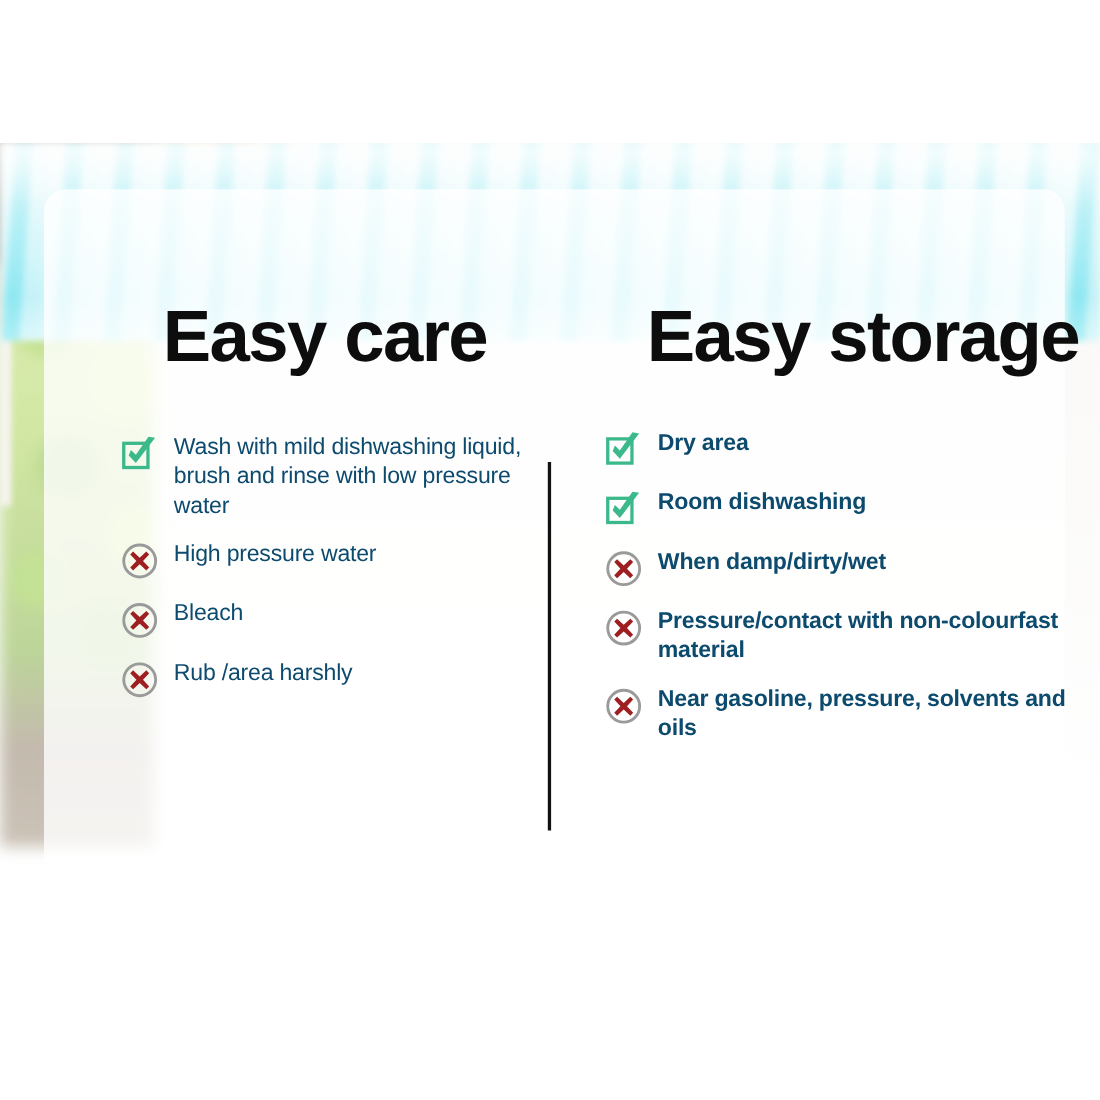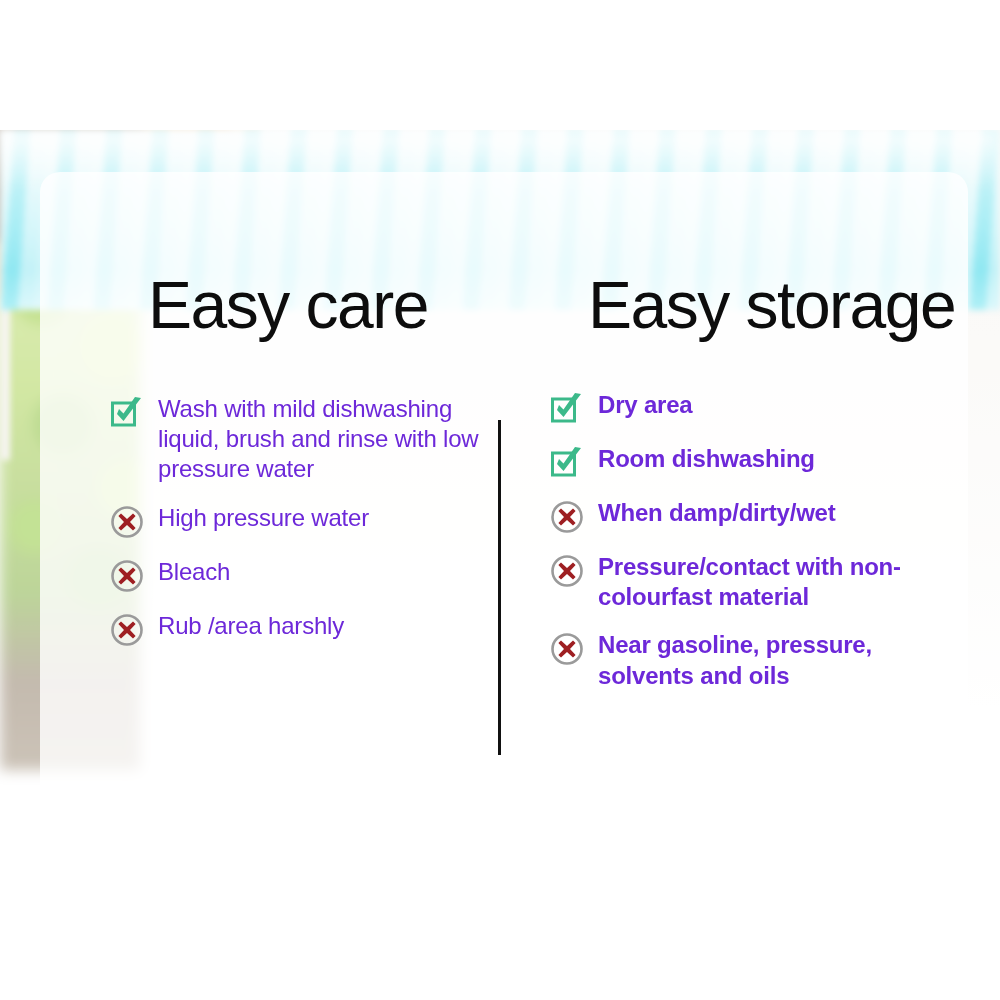--- a/index.html
+++ b/index.html
@@ -108,37 +108,37 @@
 
   .columns{position:absolute;inset:0;}
   .col{position:absolute;top:0;}
   .col-left{left:70px;width:400px;}
   .col-right{left:500px;width:420px;}
 
   .heading{
     position:absolute;top:100px;
     margin:0;
     font-size:66px;
-    font-weight:normal;
+    font-weight:bold;
     letter-spacing:-1.5px;
     color:#0d0d0d;
     line-height:1;
     white-space:nowrap;
   }
   .col-left .heading{left:38px;}
   .col-right .heading{left:48px;}
 
   .list{position:absolute;left:0;top:222px;width:100%;margin:0;padding:0;list-style:none;}
   .col-right .list{left:10px;top:218px;font-weight:bold;}
 
   .item{display:flex;align-items:flex-start;margin-bottom:18px;}
   .item .txt{
-    font-size:24px;
+    font-size:21px;
     line-height:1.26;
-    color:#6d28d9;
+    color:#0c4a6e;
     letter-spacing:-0.2px;
   }
 
   
   .ico{position:relative;flex:0 0 auto;width:34px;height:34px;margin-right:14px;margin-top:2px;}
   .ico svg{display:block;width:34px;height:34px;overflow:visible;}
 
   
   .divider{
     position:absolute;left:458px;top:248px;width:3px;height:335px;

